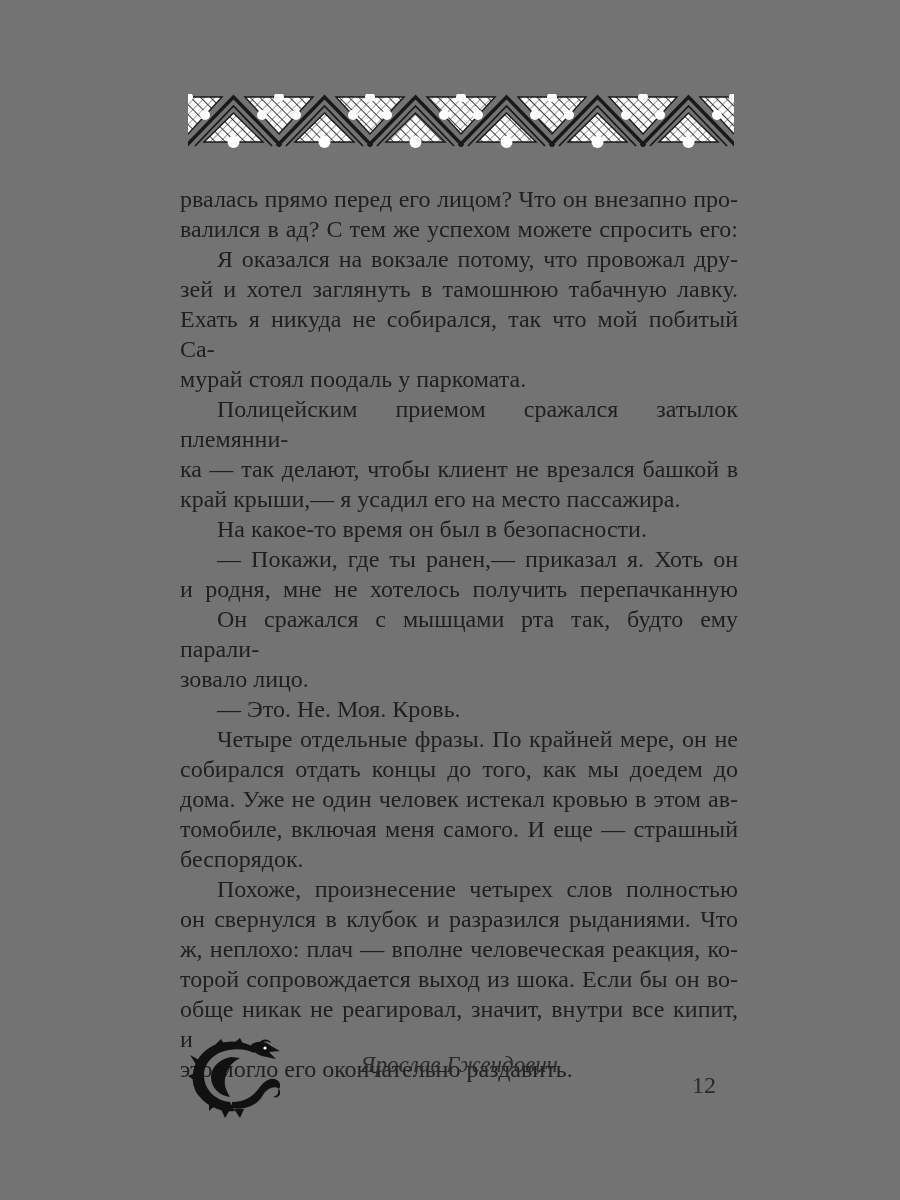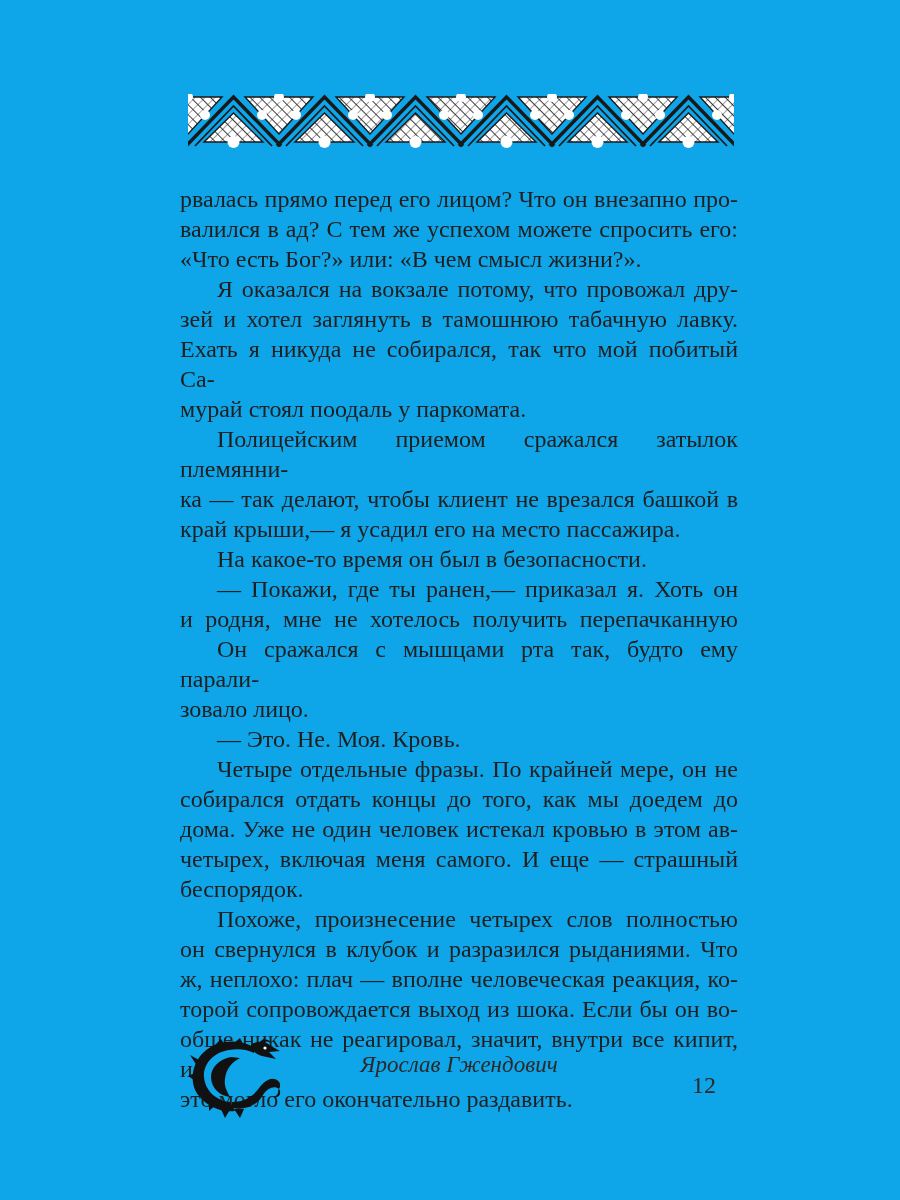--- a/index.html
+++ b/index.html
@@ -4,21 +4,21 @@
 <style>
   html, body {
     margin: 0;
     padding: 0;
     background: #ffffff;
   }
   .page {
     position: relative;
     width: 900px;
     height: 1200px;
-    background: #0ea5e9;
+    background: #737373;
     overflow: hidden;
     font-family: "Liberation Serif", serif;
     color: #1f1f1f;
   }
   .ornament {
     position: absolute;
     left: 188px;
     top: 94px;
     width: 546px;
     height: 56px;
@@ -150,38 +150,37 @@
             <circle cx="409.5" cy="48" r="6"></circle>
             <circle cx="500.5" cy="48" r="6"></circle>
         </g>
       </g>
     </svg>
   </div>
 
   <div class="text-block">
       <div class="line">рвалась прямо перед его лицом? Что он внезапно про-</div>
       <div class="line">валился в ад? С тем же успехом можете спросить его:</div>
-      <div class="line last">«Что есть Бог?» или: «В чем смысл жизни?».</div>
       <div class="line indent">Я оказался на вокзале потому, что провожал дру-</div>
       <div class="line">зей и хотел заглянуть в тамошнюю табачную лавку.</div>
       <div class="line">Ехать я никуда не собирался, так что мой побитый Са-</div>
       <div class="line last">мурай стоял поодаль у паркомата.</div>
       <div class="line indent">Полицейским приемом сражался затылок племянни-</div>
       <div class="line">ка — так делают, чтобы клиент не врезался башкой в</div>
       <div class="line last">край крыши,— я усадил его на место пассажира.</div>
       <div class="line last indent">На какое-то время он был в безопасности.</div>
       <div class="line indent">— Покажи, где ты ранен,— приказал я. Хоть он</div>
       <div class="line">и родня, мне не хотелось получить перепачканную</div>
       <div class="line indent">Он сражался с мышцами рта так, будто ему парали-</div>
       <div class="line last">зовало лицо.</div>
       <div class="line last indent">— Это. Не. Моя. Кровь.</div>
       <div class="line indent">Четыре отдельные фразы. По крайней мере, он не</div>
       <div class="line">собирался отдать концы до того, как мы доедем до</div>
       <div class="line">дома. Уже не один человек истекал кровью в этом ав-</div>
-      <div class="line">четырех, включая меня самого. И еще — страшный</div>
+      <div class="line">томобиле, включая меня самого. И еще — страшный</div>
       <div class="line last">беспорядок.</div>
       <div class="line indent">Похоже, произнесение четырех слов полностью</div>
       <div class="line">он свернулся в клубок и разразился рыданиями. Что</div>
       <div class="line">ж, неплохо: плач — вполне человеческая реакция, ко-</div>
       <div class="line">торой сопровождается выход из шока. Если бы он во-</div>
       <div class="line">обще никак не реагировал, значит, внутри все кипит, и</div>
       <div class="line last">это могло его окончательно раздавить.</div>
     </div>
 
   <div class="footer-dragon">

